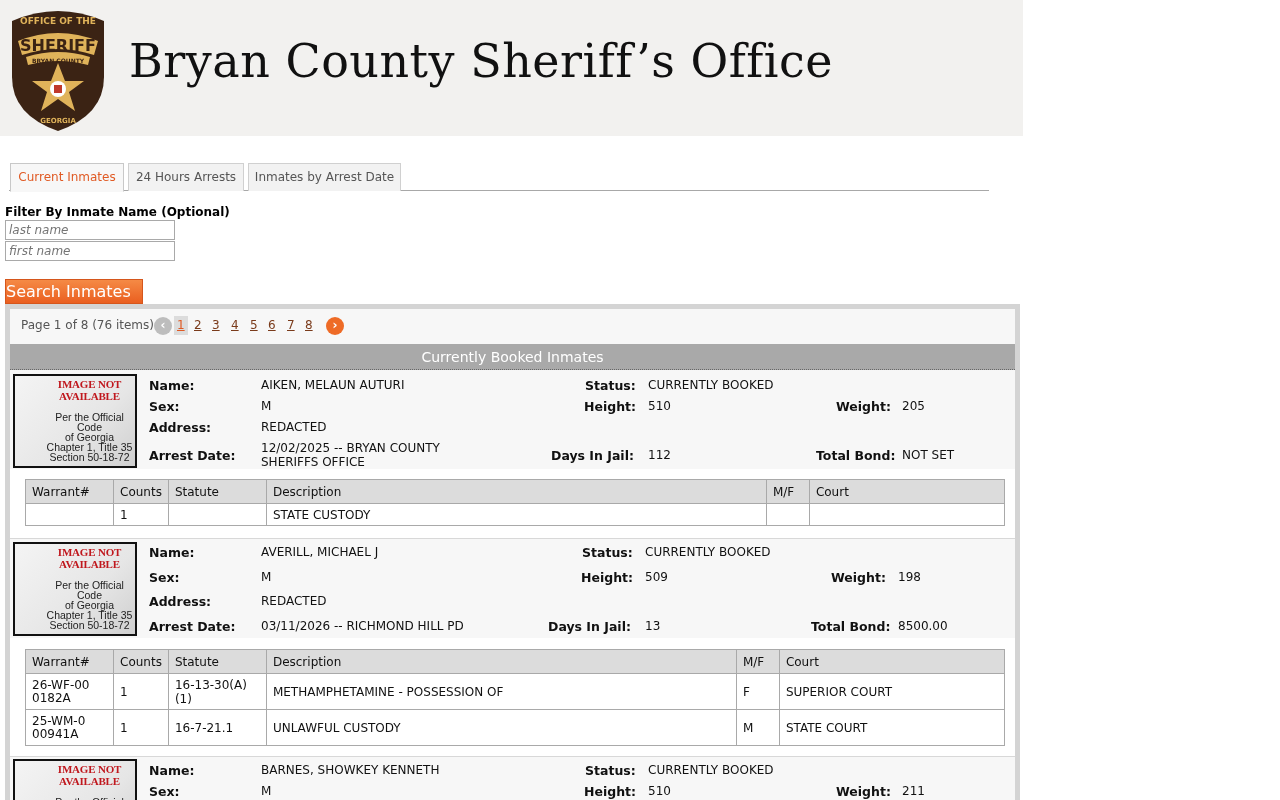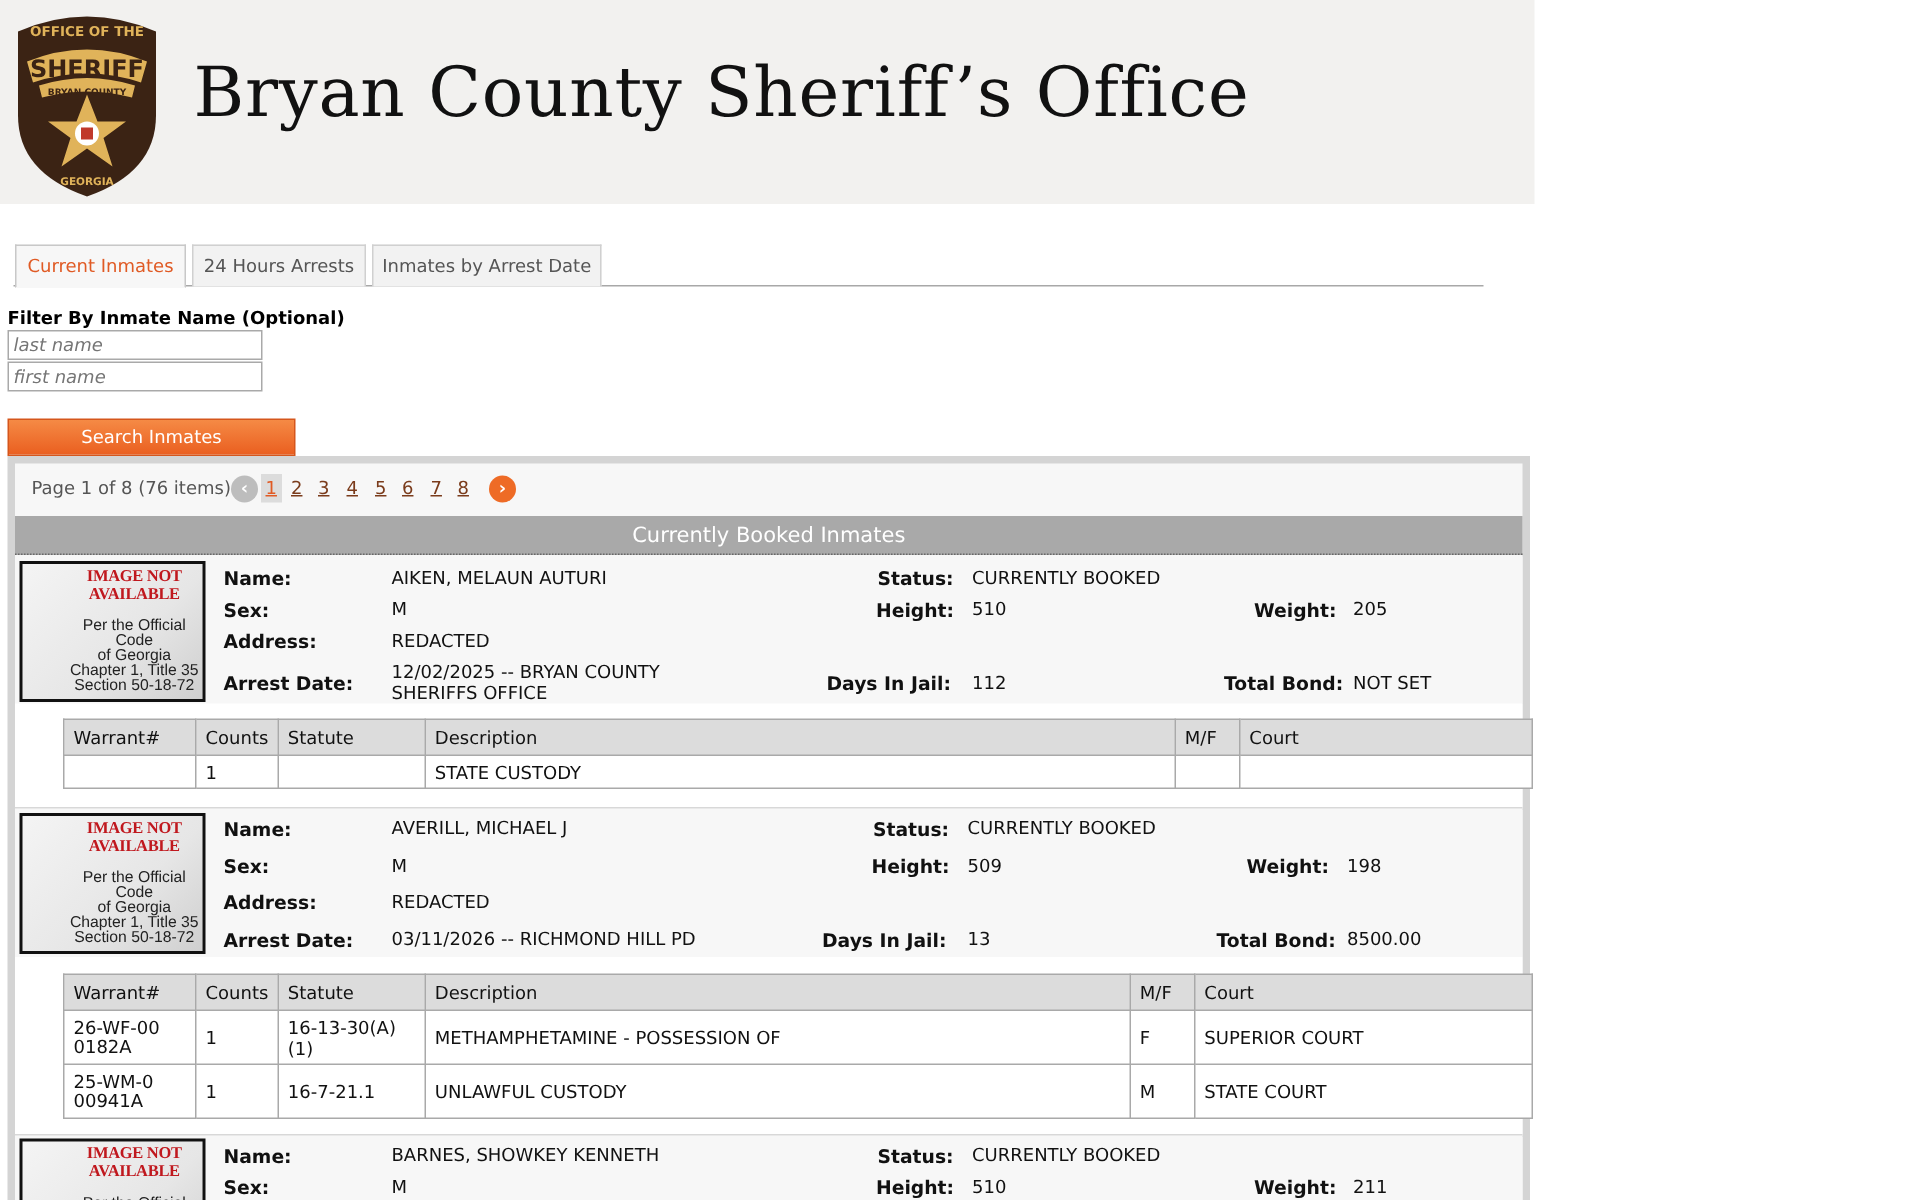--- a/index.html
+++ b/index.html
@@ -7,21 +7,21 @@
   .header { position: absolute; left: 0; top: 0; width: 1023px; height: 136px; background: #f2f1ef; }
   .badge { position: absolute; left: 6px; top: 7px; width: 104px; height: 126px; }
   .site-title { position: absolute; left: 129px; top: 34px; font-family: "DejaVu Serif", serif; font-size: 46px; color: #111; letter-spacing: 0.5px; white-space: nowrap; }
 
   .tabs { position: absolute; left: 9px; top: 163px; width: 980px; height: 28px; border-bottom: 1px solid #a8a8a8; }
   .tab { position: absolute; top: 0; height: 28px; border: 1px solid #d0d0d0; border-bottom: none; background: #f2f2f2; color: #555; font-size: 12px; line-height: 27px; text-align: center; cursor: pointer; }
   .tab.active { background: #f7f7f7; color: #e05a24; border: 1px solid #c8c8c8; border-bottom: 1px solid #f7f7f7; height: 29px; top: 0; }
 
   .filter-label { position: absolute; left: 5px; top: 205px; font-weight: bold; font-size: 12px; }
   .input { position: absolute; left: 5px; width: 170px; height: 20px; border: 1px solid #a9a9a9; font-size: 12px; color: #999; padding-left: 3px; line-height: 18px; background: #fff; font-family: "DejaVu Sans", sans-serif; font-style: italic; }
-  .search-btn { position: absolute; left: 5px; top: 279px; width: 192px; height: 25px; background: linear-gradient(#f58a45, #ea5f20); border: 1px solid #d5561c; color: #fff; font-size: 12px; text-align: center; line-height: 23px; cursor: pointer; }
+  .search-btn { position: absolute; left: 5px; top: 279px; width: 138px; height: 25px; background: linear-gradient(#f58a45, #ea5f20); border: 1px solid #d5561c; color: #fff; font-size: 16px; text-align: left; line-height: 23px; cursor: pointer; }
 
   .grid-outer { position: absolute; left: 5px; top: 304px; width: 1015px; height: 510px; background: #d4d4d4; }
   .grid-inner { position: absolute; left: 5px; top: 5px; width: 1005px; height: 500px; background: #f7f7f7; }
 
   .pager { position: absolute; left: 0; top: 0; width: 1005px; height: 34px; }
   .pager-summary { position: absolute; left: 11px; top: 9px; color: #555; font-size: 12px; }
   .pg-circle { position: absolute; top: 8px; width: 18px; height: 18px; border-radius: 50%; color: #fff; font-size: 12px; text-align: center; line-height: 17px; font-weight: bold; }
   .pg-prev { left: 144px; background: #bdbdbd; }
   .pg-next { left: 316px; background: #ee6b26; cursor: pointer; }
   .pg-num { position: absolute; top: 9px; font-size: 12px; color: #7a3b1b; text-decoration: underline; cursor: pointer; }
@@ -32,21 +32,21 @@
   .record { position: absolute; left: 0; width: 1005px; }
   .rec-info { position: absolute; left: 0; top: 0; width: 1005px; background: #f7f7f7; }
   .photo { position: absolute; left: 3px; width: 124px; height: 94px; border: 2px solid #111; background: linear-gradient(135deg, #f4f4f4 0%, #e6e6e6 60%, #cfcfcf 100%); text-align: center; font-family: "Liberation Sans", sans-serif; padding-left: 29px; }
   .photo .na { display: block; margin-top: 2px; color: #c0181e; font-family: "Liberation Serif", serif; font-weight: bold; font-size: 11px; letter-spacing: -0.2px; }
   .photo .code { display: block; margin-top: 10px; font-size: 10.5px; line-height: 10px; color: #222; }
   .lbl { position: absolute; font-weight: bold; font-size: 12.5px; color: #111; white-space: nowrap; }
   .val { position: absolute; font-size: 12px; color: #111; white-space: nowrap; }
   .val.wrap { white-space: normal; width: 240px; line-height: 14px; }
 
   .charge-area { position: absolute; left: 0; width: 1005px; background: #fff; border-bottom: 1px solid #d8d8d8; }
-  table.charges { position: absolute; left: 15px; border-collapse: collapse; width: 980px; font-size: 12px; margin-left: 17px; }
+  table.charges { position: absolute; left: 15px; border-collapse: collapse; width: 980px; font-size: 12px; }
   table.charges th { background: #dcdcdc; font-weight: normal; text-align: left; border: 1px solid #a9a9a9; padding: 0 6px; height: 24px; color: #111; }
   table.charges td { background: #fff; border: 1px solid #a9a9a9; padding: 0 6px; color: #111; border-top: 1px solid #cfcfcf; }
   table.charges td + td, table.charges th + th { border-left: 1px solid #cfcfcf; }
 </style>
 </head>
 <body>
 
 <div class="header">
   <svg class="badge" viewBox="0 0 104 126">
     <path d="M6,14 Q52,-6 98,14 L98,70 Q98,108 52,124 Q6,108 6,70 Z" fill="#3b2314"></path>

